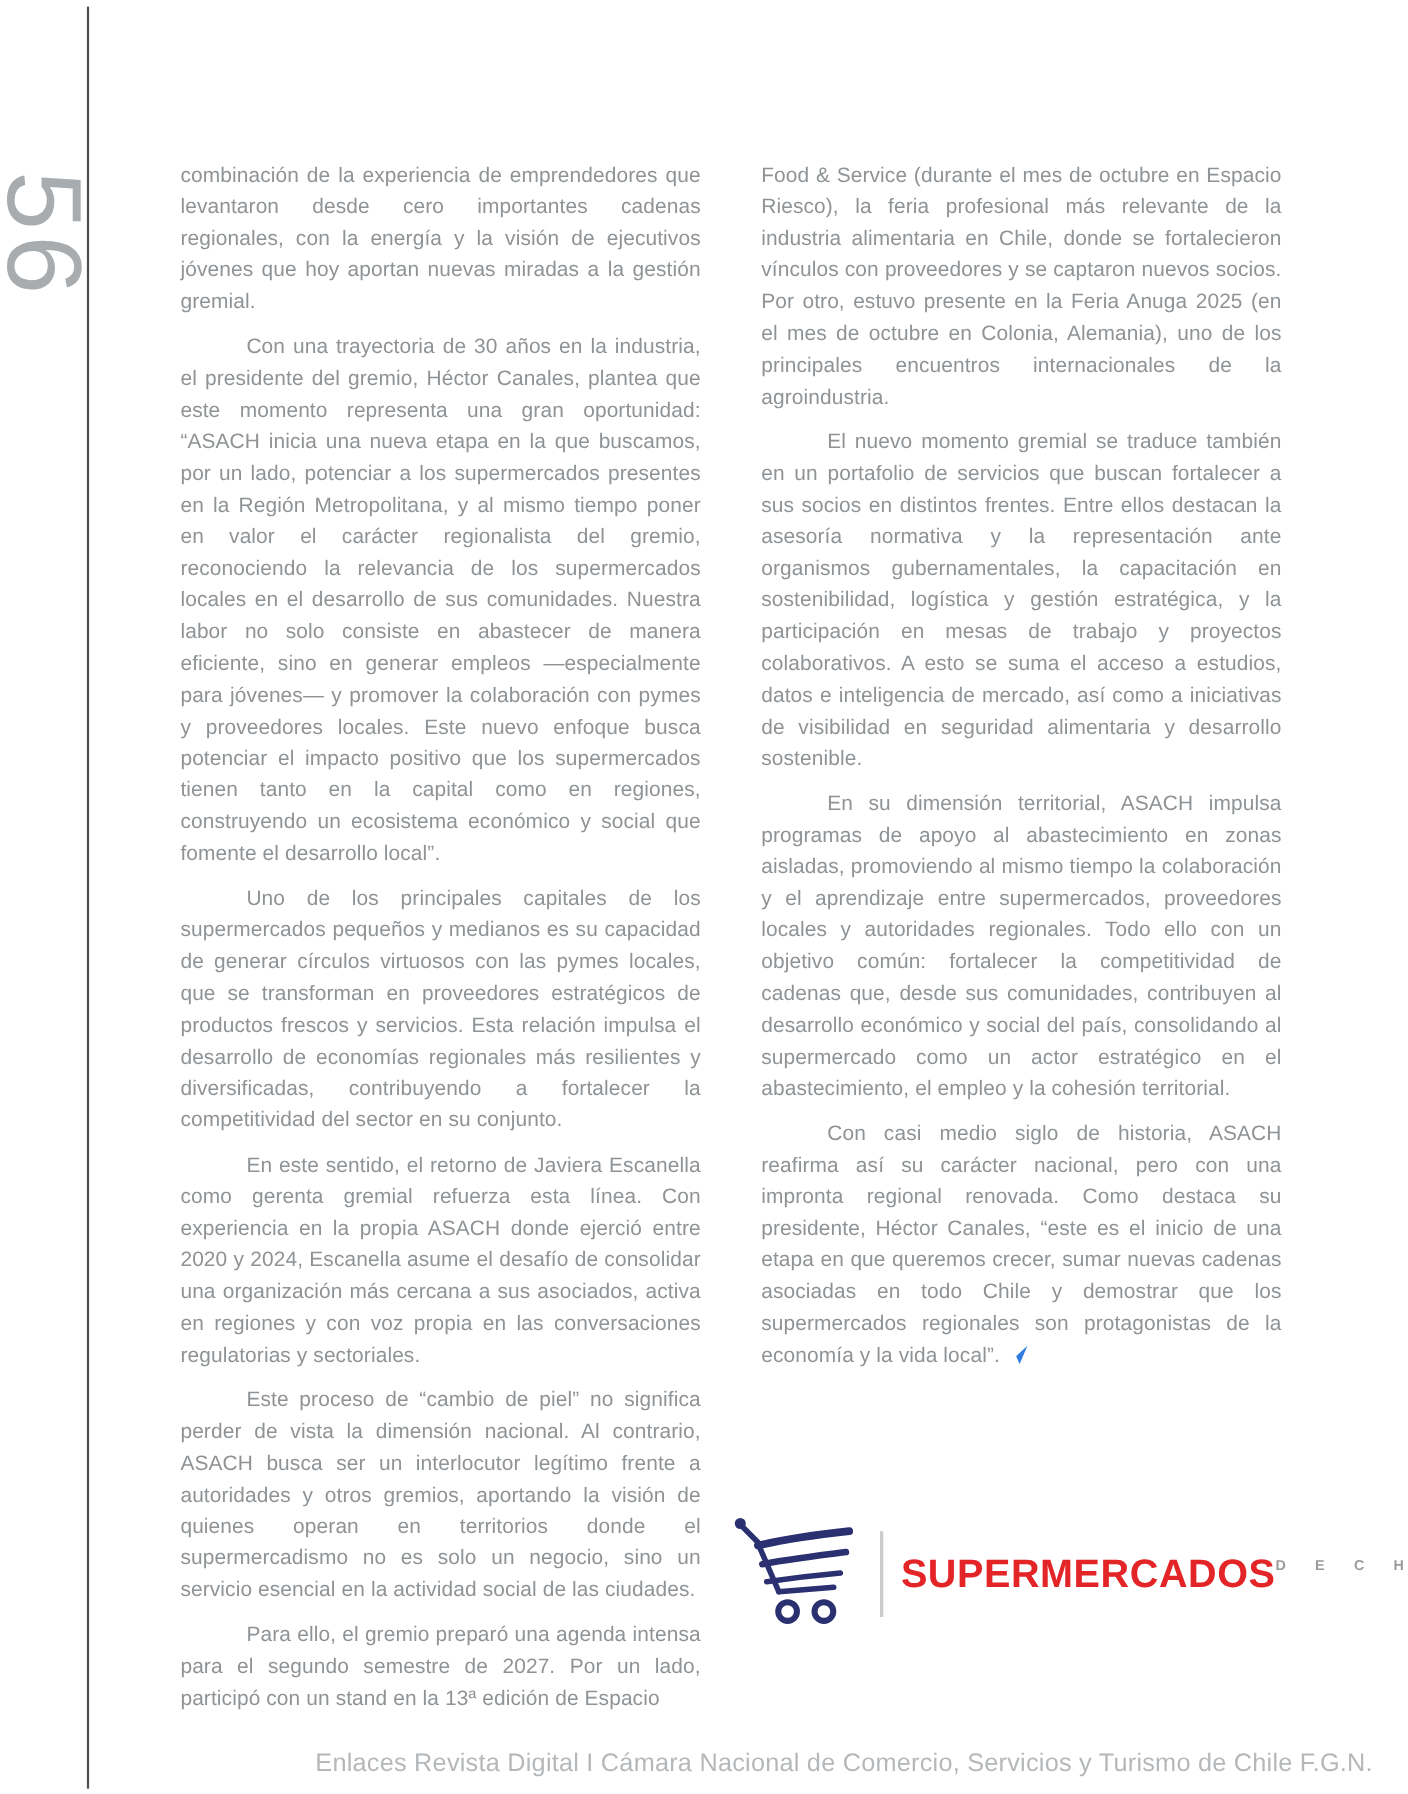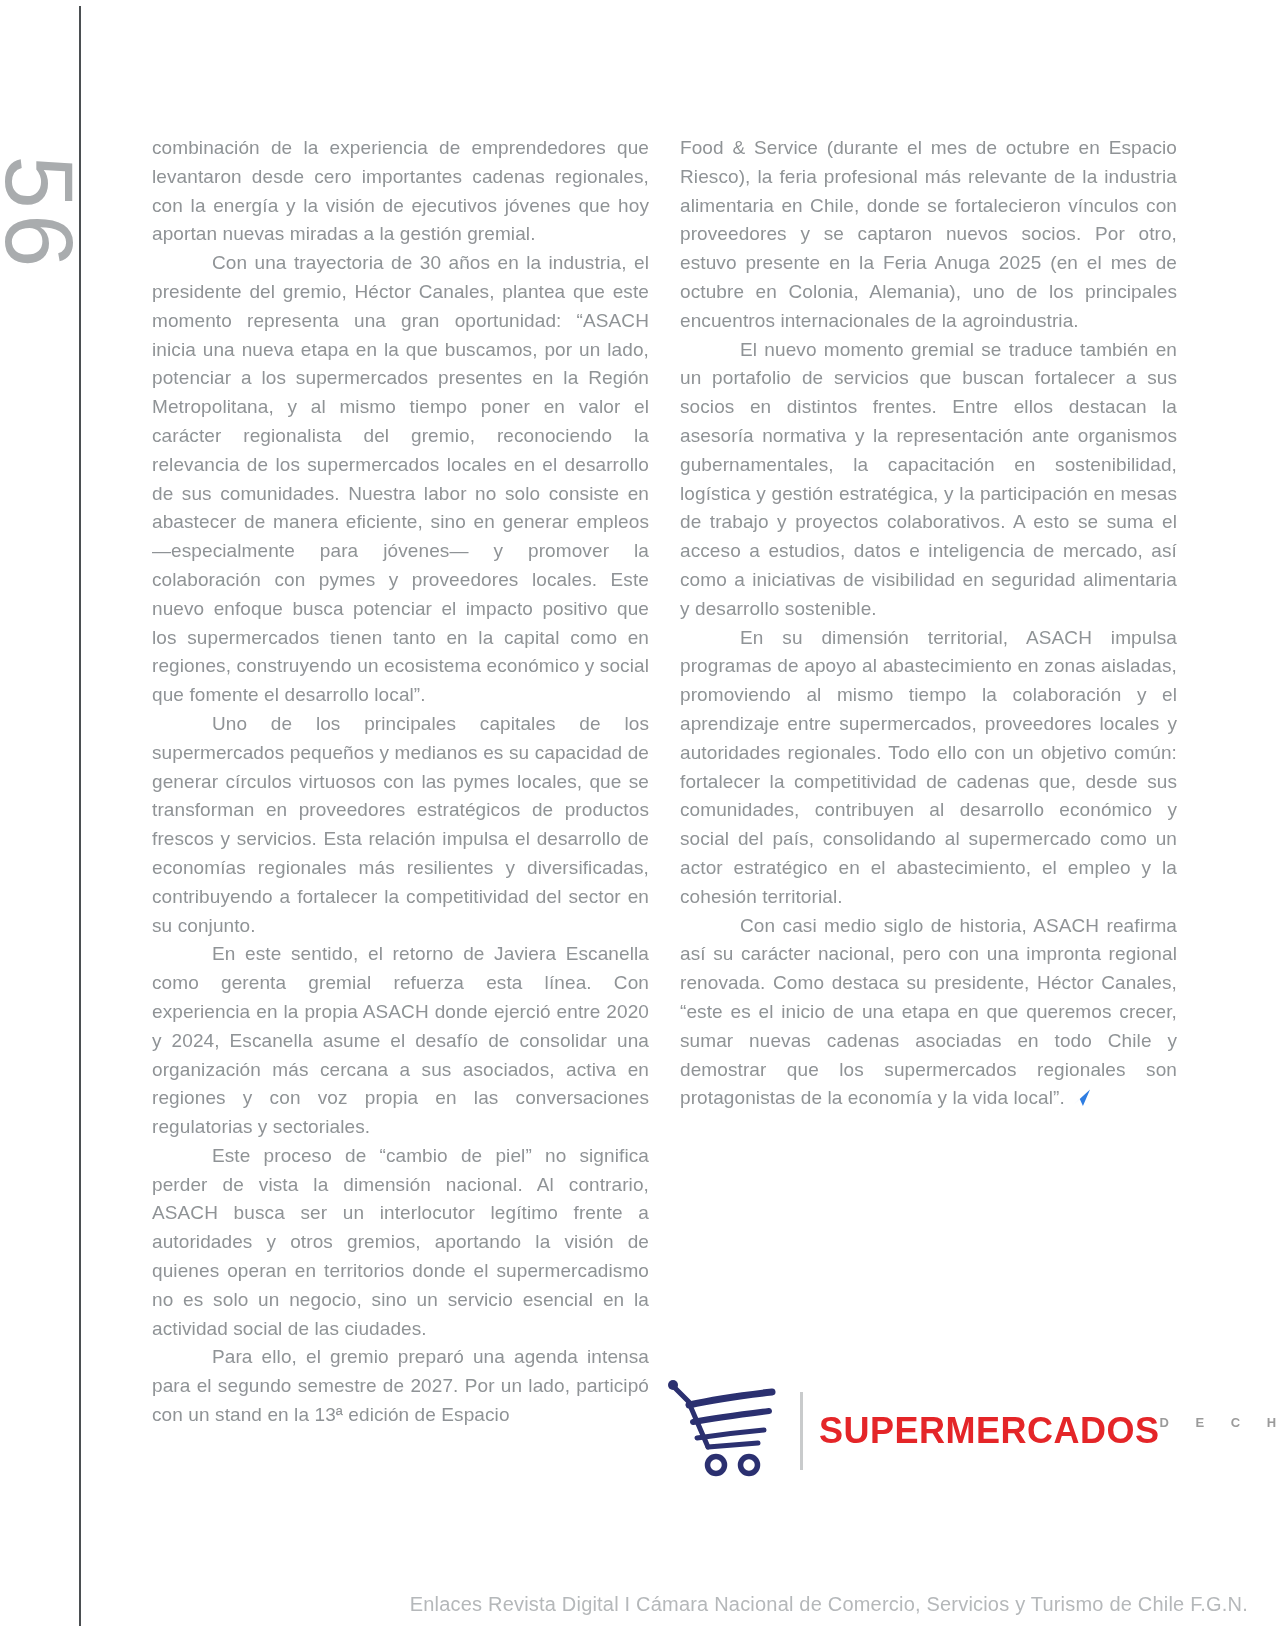--- a/index.html
+++ b/index.html
@@ -22,21 +22,21 @@
   }
   .content{
     position:absolute;left:152px;top:134px;width:1025px;
     display:flex;gap:31px;
   }
   .col{
     width:497px;
     font-size:19px;line-height:28.8px;color:#8f9396;
     text-align:justify;letter-spacing:0.1px;
   }
-  .col p{margin:0;text-indent:60px;}
+  .col p{margin:12px;text-indent:60px;}
   .col p.first{text-indent:0;}
   .end-arrow{
     display:inline-block;width:19px;height:19px;
     margin-left:7px;vertical-align:-3px;
   }
   .logo{
     position:absolute;left:660px;top:1372px;height:118px;
     display:flex;align-items:center;
   }
   .cart-icon{display:block;}
@@ -48,21 +48,21 @@
   .logo-line1{
     font-size:36px;font-weight:bold;color:#e42528;
     letter-spacing:0.5px;line-height:38px;white-space:nowrap;
   }
   .logo-line2{
     font-size:13px;color:#9b9b9b;font-weight:bold;
     letter-spacing:11.5px;margin-top:3px;white-space:nowrap;
   }
   .footer{
     position:absolute;right:32px;bottom:15px;
-    font-size:20px;color:#b5b8ba;letter-spacing:0.2px;
+    font-size:23px;color:#b5b8ba;letter-spacing:0.2px;
     white-space:nowrap;
   }
 </style>
 </head>
 <body>
 
 <div class="page">
 
   <div class="rule"></div>
 

